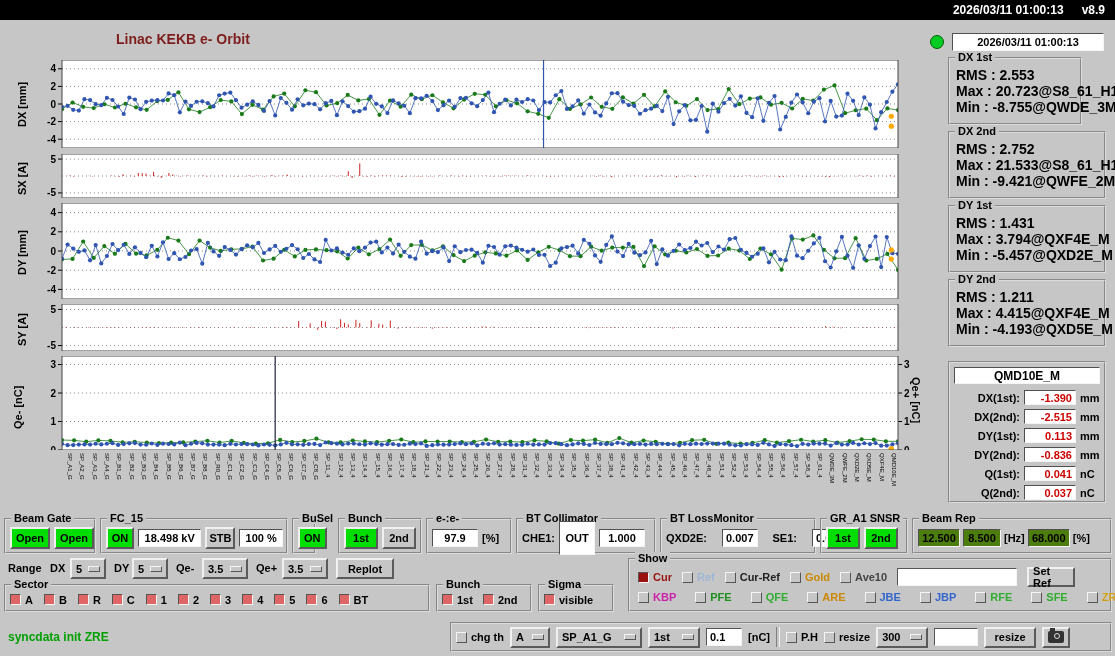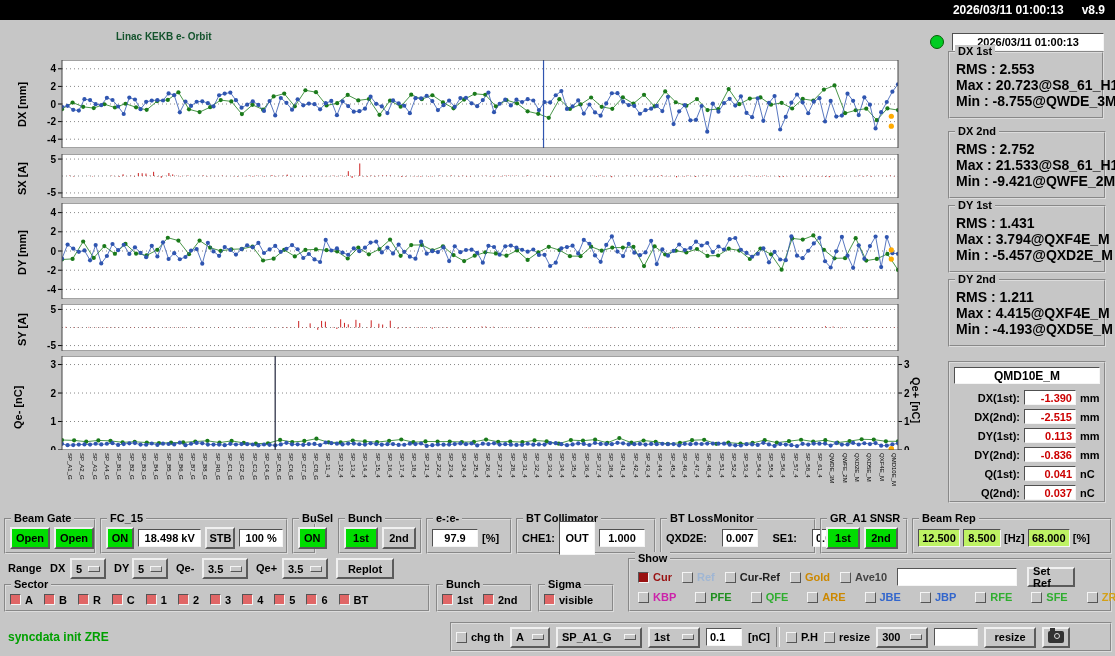--- a/index.html
+++ b/index.html
@@ -1,28 +1,28 @@
 <!DOCTYPE html>
 <html><head>
 <meta charset="utf-8">
 <style>
   html,body{margin:0;padding:0;background:#9a9a9a;}
   #app{position:relative;width:1115px;height:656px;background:#c6c6c6;overflow:hidden;
        font-family:"Liberation Sans",sans-serif;font-size:11px;color:#000;}
   .titlebar{position:absolute;left:0;top:0;width:1115px;height:20px;background:#000;color:#fff;
             display:flex;justify-content:flex-end;align-items:center;gap:18px;
             padding-right:10px;box-sizing:border-box;font-weight:bold;font-size:12px;}
-  .page-title{position:absolute;left:116px;top:31px;font-size:10px;font-weight:bold;color:#14532d;}
+  .page-title{position:absolute;left:116px;top:31px;font-size:14px;font-weight:bold;color:#7f1d1d;}
   .lamp{position:absolute;left:930px;top:35px;width:14px;height:14px;border-radius:50%;
         background:#00cc22;border:1px solid #066006;box-sizing:border-box;}
   .disp{background:#fff;border-top:1px solid #505050;border-left:1px solid #505050;
         border-bottom:1px solid #f5f5f5;border-right:1px solid #f5f5f5;
         display:flex;align-items:center;justify-content:center;
         font-weight:bold;font-size:11px;box-sizing:border-box;padding:0 3px;}
-  .disp.pink{background:#bef264;}
+  .disp.pink{background:#4d7c0f;}
   .btn{background:#c6c6c6;border-top:2px solid #f0f0f0;border-left:2px solid #f0f0f0;
        border-bottom:2px solid #5a5a5a;border-right:2px solid #5a5a5a;
        display:flex;align-items:center;justify-content:center;height:22px;
        font-weight:bold;font-size:11px;cursor:pointer;box-sizing:border-box;padding:0 4px;}
   .btn.green{background:#00dd00;}
   .frame{position:absolute;border:2px groove #dcdcdc;box-sizing:border-box;}
   .ftitle{position:absolute;top:-8px;left:5px;background:#c6c6c6;padding:0 3px;
           font-weight:bold;font-size:11px;white-space:nowrap;}
   .fbody{position:absolute;left:4px;top:7px;right:3px;bottom:3px;display:flex;align-items:center;gap:4px;}
   .lbl{position:absolute;font-weight:bold;font-size:11px;white-space:nowrap;}
@@ -1297,21 +1297,21 @@
         <text transform="translate(765.8,2) rotate(90)" font-size="6" fill="#000" font-family="Liberation Sans, sans-serif">SP_58_4</text>
         <text transform="translate(778.1,2) rotate(90)" font-size="6" fill="#000" font-family="Liberation Sans, sans-serif">SP_61_4</text>
         <text transform="translate(790.4,2) rotate(90)" font-size="6" fill="#000" font-family="Liberation Sans, sans-serif">QWDE_3M</text>
         <text transform="translate(802.7,2) rotate(90)" font-size="6" fill="#000" font-family="Liberation Sans, sans-serif">QWFE_2M</text>
         <text transform="translate(815.0,2) rotate(90)" font-size="6" fill="#000" font-family="Liberation Sans, sans-serif">QXD2E_M</text>
         <text transform="translate(827.3,2) rotate(90)" font-size="6" fill="#000" font-family="Liberation Sans, sans-serif">QXD5E_M</text>
         <text transform="translate(839.6,2) rotate(90)" font-size="6" fill="#000" font-family="Liberation Sans, sans-serif">QXF4E_M</text>
         <text transform="translate(851.9,2) rotate(90)" font-size="6" fill="#000" font-family="Liberation Sans, sans-serif">QMD10E_M</text>
       </svg></div>
 
-  <div class="frame" style="left:948px;top:51px;width:156px;height:68px">
+  <div class="frame" style="left:948px;top:57px;width:134px;height:68px">
     <span class="ftitle">DX 1st</span>
     <div class="statlines">
       <div>RMS : 2.553</div>
       <div>Max : 20.723@S8_61_H1</div>
       <div>Min : -8.755@QWDE_3M</div>
     </div>
   </div>
   <div class="frame" style="left:948px;top:131px;width:158px;height:68px">
     <span class="ftitle">DX 2nd</span>
     <div class="statlines">

